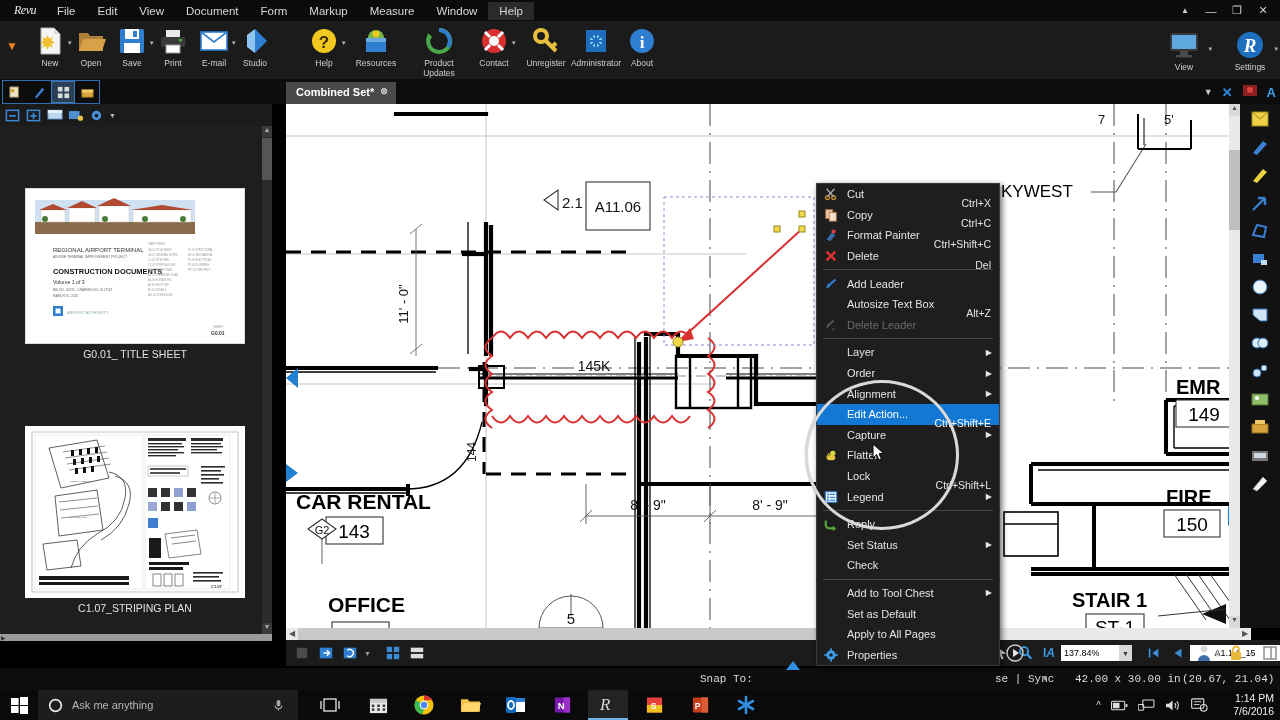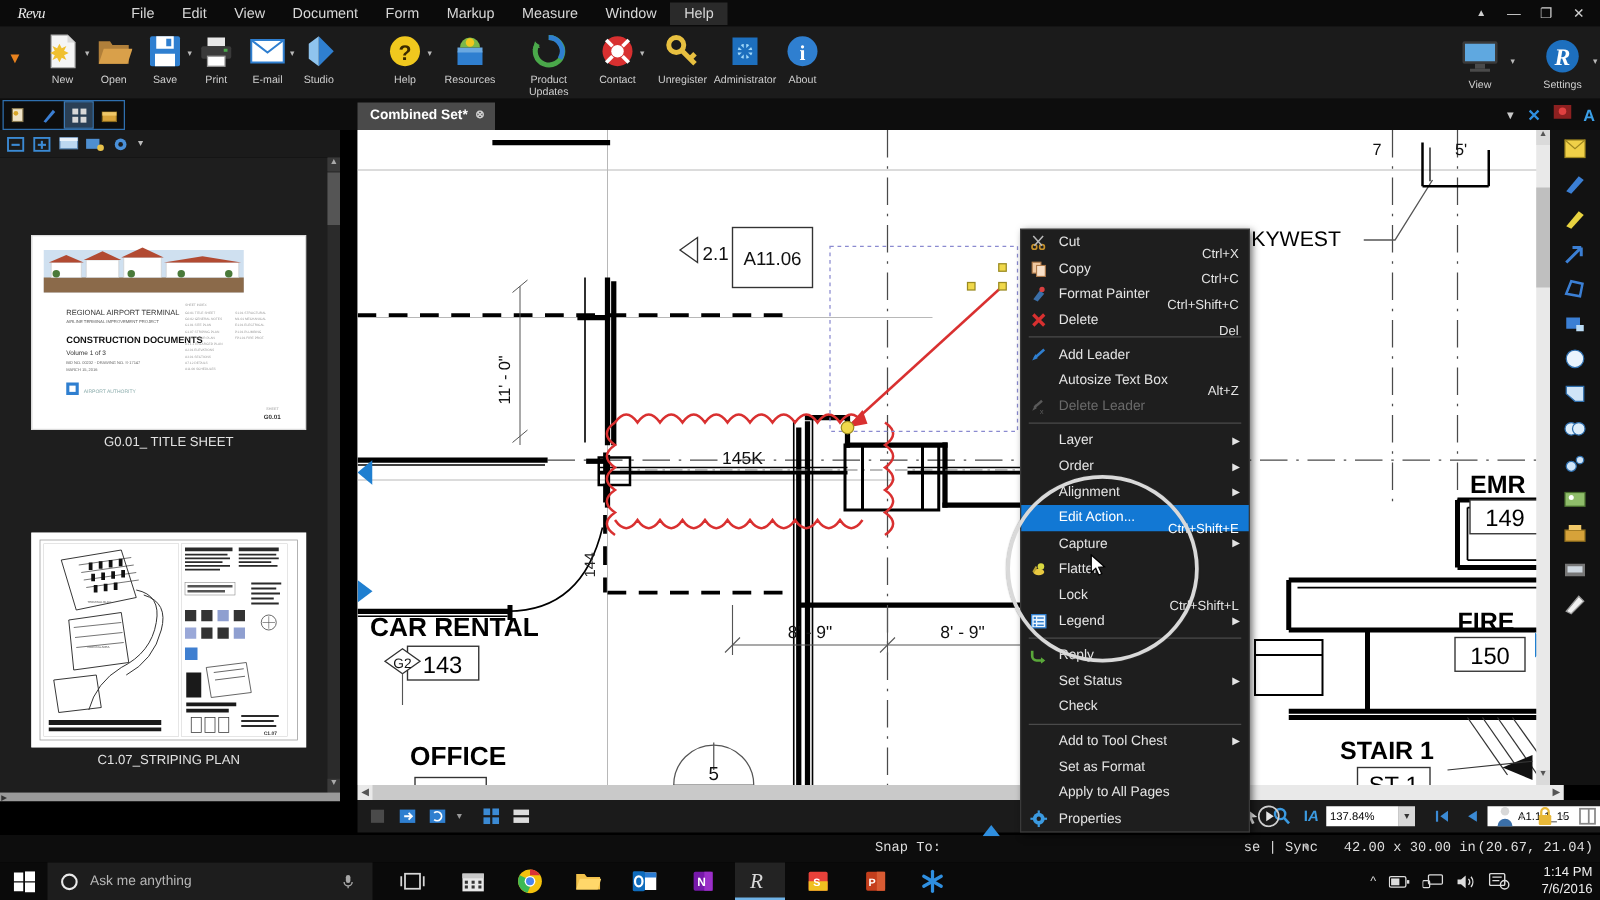--- a/index.html
+++ b/index.html
@@ -6,21 +6,21 @@
   html, body {
     width: 1280px; height: 720px; overflow: hidden;
     background: #000; font-family: "Liberation Sans", sans-serif;
     -webkit-font-smoothing: antialiased;
   }
   #app { position: relative; width: 1280px; height: 720px; }
 
   
   .menubar {
     position: absolute; top: 0; left: 0; width: 1280px; height: 21px;
-    background: #0b0b0b; display: flex; align-items: center; gap: 48px;
+    background: #0b0b0b; display: flex; align-items: center;
   }
   .logo { color: #e8e8e8; font-size: 12px; font-style: italic;
           font-family: "Liberation Serif", serif; padding: 0 10px 0 14px; letter-spacing:-0.5px;}
   .menuitem { color: #d8d8d8; font-size: 11.5px; padding: 3px 11px; }
   .menuitem.active { background: #2a2a2a; }
   .wincontrols { position: absolute; right: 4px; top: 0; height: 21px;
                  display: flex; align-items: center; gap: 0px; }
   .winbtn { width: 26px; height: 21px; display:flex; align-items:center;
             justify-content:center; color: #cfcfcf; font-size: 11px; }
 
@@ -1177,21 +1177,21 @@
       </div>
       <div class="ctxitem">
         <span>Check</span>
       </div>
       <div class="ctxsep"></div>
       <div class="ctxitem">
         <span>Add to Tool Chest</span>
         <span class="arrow">▶</span>
       </div>
       <div class="ctxitem">
-        <span>Set as Format</span>
+        <span>Set as Default</span>
       </div>
       <div class="ctxitem">
         <span>Apply to All Pages</span>
       </div>
       <div class="ctxitem">
         <span class="ctxicon">
           <svg width="14" height="14" viewBox="0 0 16 16">
             <circle cx="8" cy="8" r="5.4" fill="#3b9ae0"></circle>
             <circle cx="8" cy="8" r="2" fill="#1e1e1e"></circle>
             <g fill="#3b9ae0">

